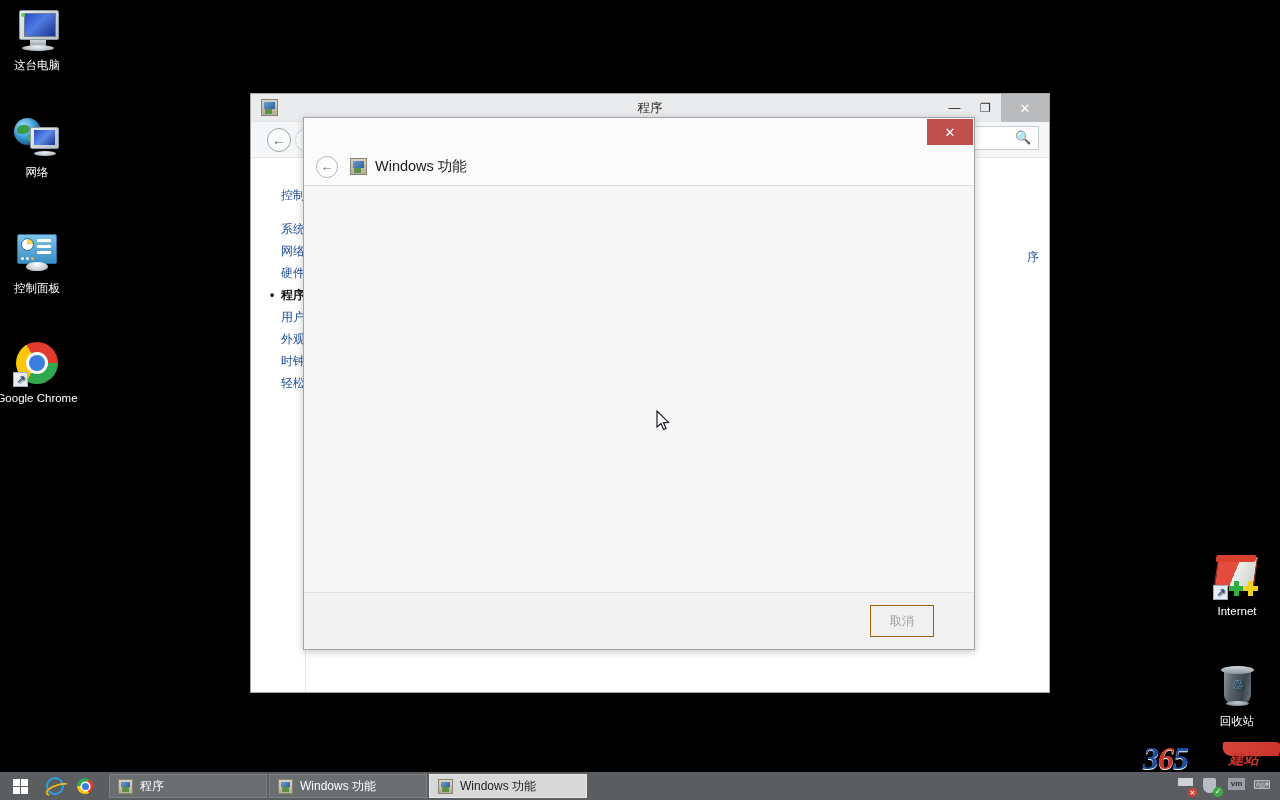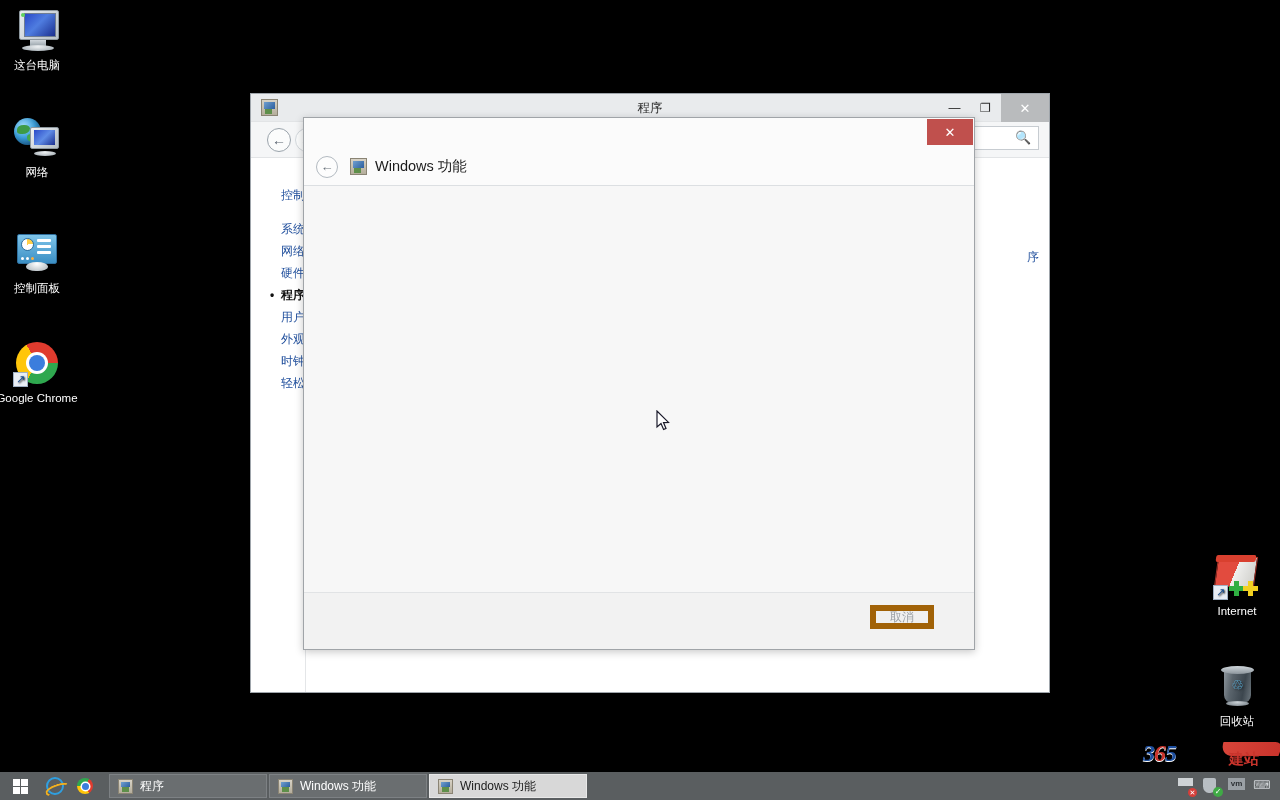--- a/index.html
+++ b/index.html
@@ -209,28 +209,29 @@
   }
 
   
   #watermark {
     position:absolute; left:1143px; top:740px; width:140px; height:60px;
     pointer-events:none;
   }
   #watermark .big {
     position:absolute; left:0; top:0;
     font-family: "Liberation Serif", "DejaVu Serif", serif;
-    font-size:24px; font-weight:bold; font-style:italic;
+    font-size:32px; font-weight:bold; font-style:italic;
     color:#1d4fa0; letter-spacing:-1px;
     text-shadow: 0 1px 0 #fff;
   }
   #watermark .cn {
     position:absolute; left:86px; top:10px;
     font-size:15px; font-weight:bold; color:#c9342c;
     font-family: "Liberation Sans", sans-serif;
+    font-style: italic;
   }
   #watermark .url {
     position:absolute; left:2px; top:34px;
     font-family: "Liberation Serif", serif;
     font-size:20px; font-weight:bold; font-style:italic;
     color:#ffffff; text-shadow: 0 0 2px #1d4fa0, 1px 1px 1px #2b5fae;
   }
   #watermark .swoosh {
     position:absolute; left:78px; top:2px; width:60px; height:14px;
     background: linear-gradient(90deg,#d8453a,#c9342c);
@@ -351,22 +352,22 @@
     background:#e6e6e6; border:1px solid #c4c7ca;
   }
   #progress-fill {
     height:100%; background:#10b016;
   }
   #fd-footer {
     position:absolute; left:0; right:0; bottom:0; height:57px;
     background:#f2f2f2; border-top:1px solid #e1e3e5;
   }
   #cancel-button {
-    position:absolute; right:40px; top:12px; width:64px; height:24px;
-    background:#f0f0f0; border:6px solid #a16207;
+    position:absolute; right:40px; top:12px; width:64px; height:32px;
+    background:#f0f0f0; border:1px solid #a16207;
     color:#9ba0a5; font-size:12px;
     display:flex; align-items:center; justify-content:center;
   }
 
   
   #cursor { position:absolute; left:656px; top:410px; width:14px; height:22px; }
 
   
   #taskbar {
     position:absolute; left:0; bottom:0; width:1280px; height:28px;

